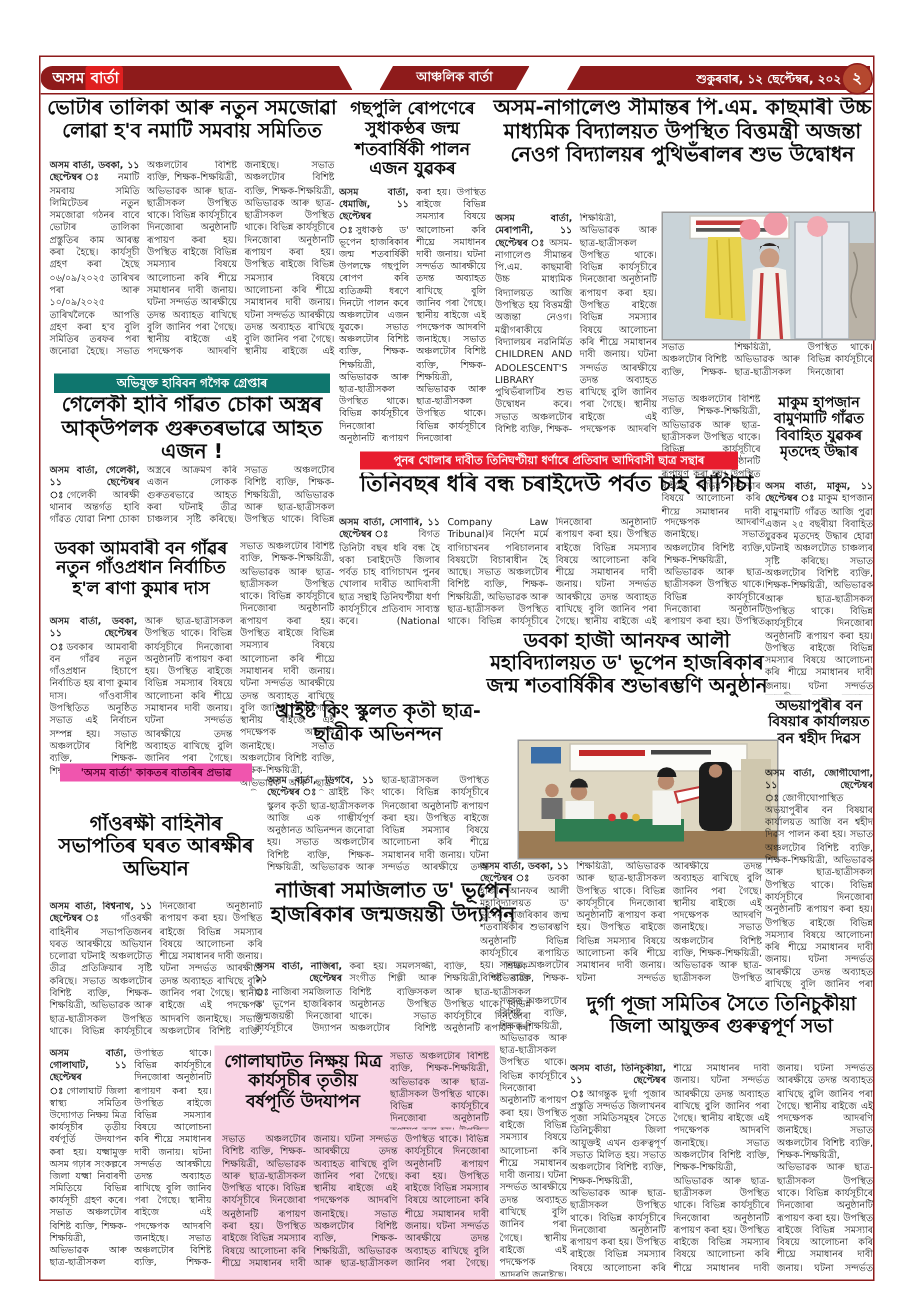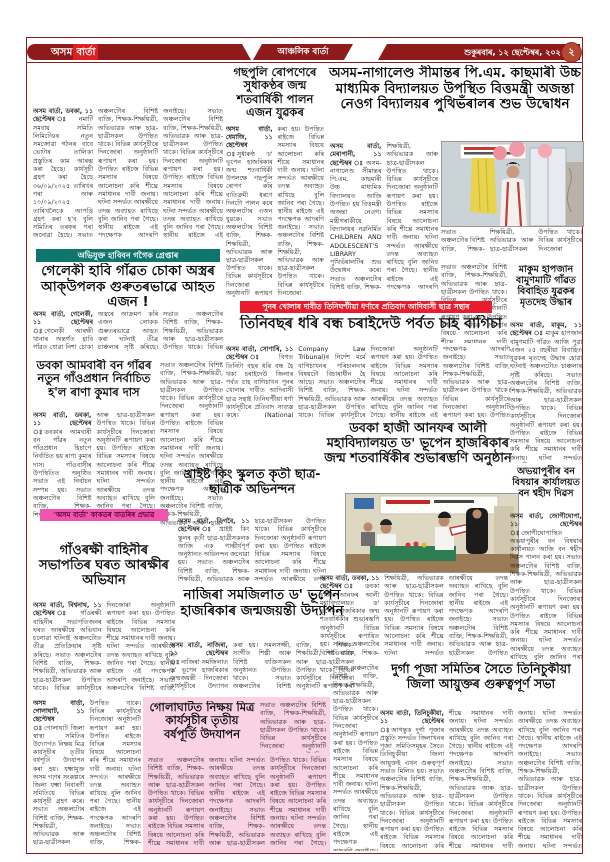--- a/index.html
+++ b/index.html
@@ -2,21 +2,21 @@
 <html><head>
 <meta charset="utf-8">
 <style>
   html,body{margin:0;padding:0;background:#ffffff;font-family:"DejaVu Sans","Liberation Sans",sans-serif;}
   #page{position:relative;width:610px;height:862px;background:#fff;overflow:hidden;}
   .abs{position:absolute;overflow:hidden;}
   .frame{position:absolute;left:26px;top:37px;width:555px;height:815px;border:1.3px solid #8e1b1b;}
   .rule{position:absolute;border-top:1.2px solid #8e1b1b;}
   
   .bar{background:#8e1b1b;color:#fff;display:flex;align-items:center;}
-  .brandbar{border-radius:9px 0 0 9px;clip-path:polygon(0 0,calc(100% - 9px) 0,100% 100%,0 100%);padding-left:24px;}
+  .brandbar{border-radius:9px 0 0 9px;clip-path:polygon(0 0,calc(100% - 9px) 0,100% 100%,0 100%);padding-left:8px;}
   .brand1{font-weight:bold;font-size:10px;letter-spacing:.2px;}
   .brand2{font-weight:bold;font-size:10px;background:#e02020;color:#fff;padding:0 3px;margin-left:1px;border-radius:2px;}
   .midbar{clip-path:polygon(9px 0,100% 0,calc(100% - 9px) 100%,0 100%);justify-content:center;font-weight:bold;font-size:8.5px;}
   .datebar{clip-path:polygon(9px 0,100% 0,100% 100%,0 100%);justify-content:flex-end;padding-right:14px;font-weight:bold;font-size:8px;}
   .pagecircle{border-radius:50%;background:#b5482f;border:1.2px solid #8e1b1b;color:#fff;font-weight:bold;font-size:10px;display:flex;align-items:center;justify-content:center;}
   
   .hl{font-weight:bold;color:#0d0d0d;text-align:center;line-height:1.16;}
   .body{font-size:6.3px;line-height:1.32;text-align:justify;color:#1c1c1c;}
   .c2{column-count:2;column-gap:5px;}
   .c3{column-count:3;column-gap:5px;}
@@ -37,20 +37,21 @@
 
   <div class="abs bar brandbar" style="left:27px;top:44px;width:200px;height:16px;">
     <span class="brand1">অসম</span>
       <span class="brand2">বাৰ্তা</span>
   </div>
   <div class="abs bar midbar" style="left:253px;top:44px;width:100px;height:16px;">আঞ্চলিক বাৰ্তা</div>
   <div class="abs bar datebar" style="left:378px;top:44px;width:188px;height:16px;">শুকুৰবাৰ, ১২ ছেপ্টেম্বৰ, ২০২৫</div>
   <div class="abs pagecircle" style="left:561px;top:42px;width:19px;height:19px;">২</div>
   <div class="rule" style="left:27px;top:62px;width:555px;"></div>
 
+  <div class="abs hl" style="left:31px;top:65px;width:194px;height:40px;font-size:13px;">ভোটাৰ তালিকা আৰু নতুন সমজোৱা লোৱা হ'ব নমাটি সমবায় সমিতিত</div>
   <div class="abs body c3" style="left:33px;top:107px;width:190px;height:140px;">
     <b class="dl">অসম বাৰ্তা, ডবকা, ১১ ছেপ্টেম্বৰ ঃ</b><span>নমাটি সমবায় সমিতি লিমিটেডৰ নতুন সমজোৱা গঠনৰ বাবে ভোটাৰ তালিকা প্ৰস্তুতিৰ কাম আৰম্ভ কৰা হৈছে। কাৰ্যসূচী গ্ৰহণ কৰা হৈছে ০৬/০৯/২০২৫ তাৰিখৰ পৰা আৰু ১০/০৯/২০২৫ তাৰিখলৈকে আপত্তি গ্ৰহণ কৰা হ'ব বুলি সমিতিৰ তৰফৰ পৰা জনোৱা হৈছে।</span> <span>সভাত অঞ্চলটোৰ বিশিষ্ট ব্যক্তি, শিক্ষক-শিক্ষয়িত্ৰী, অভিভাৱক আৰু ছাত্ৰ-ছাত্ৰীসকল উপস্থিত থাকে। বিভিন্ন কাৰ্যসূচীৰে দিনজোৰা অনুষ্ঠানটি ৰূপায়ণ কৰা হয়। উপস্থিত ৰাইজে বিভিন্ন সমস্যাৰ বিষয়ে আলোচনা কৰি শীঘ্ৰে সমাধানৰ দাবী জনায়। ঘটনা সন্দৰ্ভত আৰক্ষীয়ে তদন্ত অব্যাহত ৰাখিছে বুলি জানিব পৰা গৈছে। স্থানীয় ৰাইজে এই পদক্ষেপক আদৰণি জনাইছে। সভাত অঞ্চলটোৰ বিশিষ্ট ব্যক্তি, শিক্ষক-শিক্ষয়িত্ৰী, অভিভাৱক আৰু ছাত্ৰ-ছাত্ৰীসকল উপস্থিত থাকে। বিভিন্ন কাৰ্যসূচীৰে দিনজোৰা অনুষ্ঠানটি ৰূপায়ণ কৰা হয়। উপস্থিত ৰাইজে বিভিন্ন সমস্যাৰ বিষয়ে আলোচনা কৰি শীঘ্ৰে সমাধানৰ দাবী জনায়। ঘটনা সন্দৰ্ভত আৰক্ষীয়ে তদন্ত অব্যাহত ৰাখিছে বুলি জানিব পৰা গৈছে। স্থানীয় ৰাইজে এই পদক্ষেপক আদৰণি জনাইছে। সভাত অঞ্চলটোৰ বিশিষ্ট ব্যক্তি, শিক্ষক-শিক্ষয়িত্ৰী, অভিভাৱক আৰু ছাত্ৰ-ছাত্ৰীসকল উপস্থিত থাকে। বিভিন্ন কাৰ্যসূচীৰে দিনজোৰা অনুষ্ঠানটি ৰূপায়ণ কৰা হয়। উপস্থিত ৰাইজে বিভিন্ন সমস্যাৰ বিষয়ে আলোচনা কৰি শীঘ্ৰে সমাধানৰ দাবী জনায়। ঘটনা সন্দৰ্ভত আৰক্ষীয়ে তদন্ত অব্যাহত ৰাখিছে বুলি জানিব পৰা গৈছে। স্থানীয় ৰাইজে এই পদক্ষেপক আদৰণি জনাইছে। সভাত অঞ্চলটোৰ বিশিষ্ট ব্যক্তি, শিক্ষক-শিক্ষয়িত্ৰী, অভিভাৱক আৰু ছাত্ৰ-ছাত্ৰীসকল উপস্থিত থাকে। বিভিন্ন কাৰ্যসূচীৰে দিনজোৰা অনুষ্ঠানটি ৰূপায়ণ কৰা হয়। উপস্থিত ৰাইজে বিভিন্ন সমস্যাৰ বিষয়ে আলোচনা কৰি শীঘ্ৰে সমাধানৰ দাবী জনায়। ঘটনা সন্দৰ্ভত আৰক্ষীয়ে তদন্ত অব্যাহত ৰাখিছে বুলি জানিব পৰা গৈছে। স্থানীয় ৰাইজে এই পদক্ষেপক আদৰণি জনাইছে। </span>
   </div>
 
   <div class="abs hl" style="left:226px;top:66px;width:98px;height:56px;font-size:11.5px;">গছপুলি ৰোপণেৰে সুধাকণ্ঠৰ জন্ম শতবাৰ্ষিকী পালন এজন যুৱকৰ</div>
   <div class="abs body c2" style="left:226px;top:125px;width:98px;height:173px;font-size:6.2px;">
     <b class="dl">অসম বাৰ্তা, ধেমাজি, ১১ ছেপ্টেম্বৰ ঃ</b><span>সুধাকণ্ঠ ড' ভূপেন হাজৰিকাৰ জন্ম শতবাৰ্ষিকী উপলক্ষে গছপুলি ৰোপণ কৰি ব্যতিক্ৰমী ধৰণে দিনটো পালন কৰে অঞ্চলটোৰ এজন যুৱকে।</span> <span>সভাত অঞ্চলটোৰ বিশিষ্ট ব্যক্তি, শিক্ষক-শিক্ষয়িত্ৰী, অভিভাৱক আৰু ছাত্ৰ-ছাত্ৰীসকল উপস্থিত থাকে। বিভিন্ন কাৰ্যসূচীৰে দিনজোৰা অনুষ্ঠানটি ৰূপায়ণ কৰা হয়। উপস্থিত ৰাইজে বিভিন্ন সমস্যাৰ বিষয়ে আলোচনা কৰি শীঘ্ৰে সমাধানৰ দাবী জনায়। ঘটনা সন্দৰ্ভত আৰক্ষীয়ে তদন্ত অব্যাহত ৰাখিছে বুলি জানিব পৰা গৈছে। স্থানীয় ৰাইজে এই পদক্ষেপক আদৰণি জনাইছে। সভাত অঞ্চলটোৰ বিশিষ্ট ব্যক্তি, শিক্ষক-শিক্ষয়িত্ৰী, অভিভাৱক আৰু ছাত্ৰ-ছাত্ৰীসকল উপস্থিত থাকে। বিভিন্ন কাৰ্যসূচীৰে দিনজোৰা অনুষ্ঠানটি ৰূপায়ণ কৰা হয়। উপস্থিত ৰাইজে বিভিন্ন সমস্যাৰ বিষয়ে আলোচনা কৰি শীঘ্ৰে সমাধানৰ দাবী জনায়। ঘটনা সন্দৰ্ভত আৰক্ষীয়ে তদন্ত অব্যাহত ৰাখিছে বুলি জানিব পৰা গৈছে। স্থানীয় ৰাইজে এই পদক্ষেপক আদৰণি জনাইছে। সভাত অঞ্চলটোৰ বিশিষ্ট ব্যক্তি, শিক্ষক-শিক্ষয়িত্ৰী, অভিভাৱক আৰু ছাত্ৰ-ছাত্ৰীসকল উপস্থিত থাকে। বিভিন্ন কাৰ্যসূচীৰে দিনজোৰা অনুষ্ঠানটি ৰূপায়ণ কৰা হয়। উপস্থিত ৰাইজে বিভিন্ন সমস্যাৰ বিষয়ে আলোচনা কৰি শীঘ্ৰে সমাধানৰ দাবী জনায়। ঘটনা সন্দৰ্ভত আৰক্ষীয়ে তদন্ত অব্যাহত ৰাখিছে বুলি জানিব পৰা গৈছে। স্থানীয় ৰাইজে এই পদক্ষেপক আদৰণি জনাইছে। সভাত অঞ্চলটোৰ বিশিষ্ট ব্যক্তি, শিক্ষক-শিক্ষয়িত্ৰী, অভিভাৱক আৰু ছাত্ৰ-ছাত্ৰীসকল উপস্থিত থাকে। বিভিন্ন কাৰ্যসূচীৰে দিনজোৰা অনুষ্ঠানটি ৰূপায়ণ কৰা হয়। উপস্থিত ৰাইজে বিভিন্ন সমস্যাৰ বিষয়ে আলোচনা কৰি শীঘ্ৰে সমাধানৰ দাবী জনায়। ঘটনা সন্দৰ্ভত আৰক্ষীয়ে তদন্ত অব্যাহত ৰাখিছে বুলি জানিব পৰা গৈছে। স্থানীয় ৰাইজে এই পদক্ষেপক আদৰণি জনাইছে। </span>
   </div>
 
   <div class="abs hl" style="left:328px;top:65px;width:254px;height:74px;font-size:13.5px;">অসম-নাগালেণ্ড সীমান্তৰ পি.এম. কাছমাৰী উচ্চ মাধ্যমিক বিদ্যালয়ত উপস্থিত বিত্তমন্ত্ৰী অজন্তা নেওগ বিদ্যালয়ৰ পুথিভঁৰালৰ শুভ উদ্বোধন</div>

